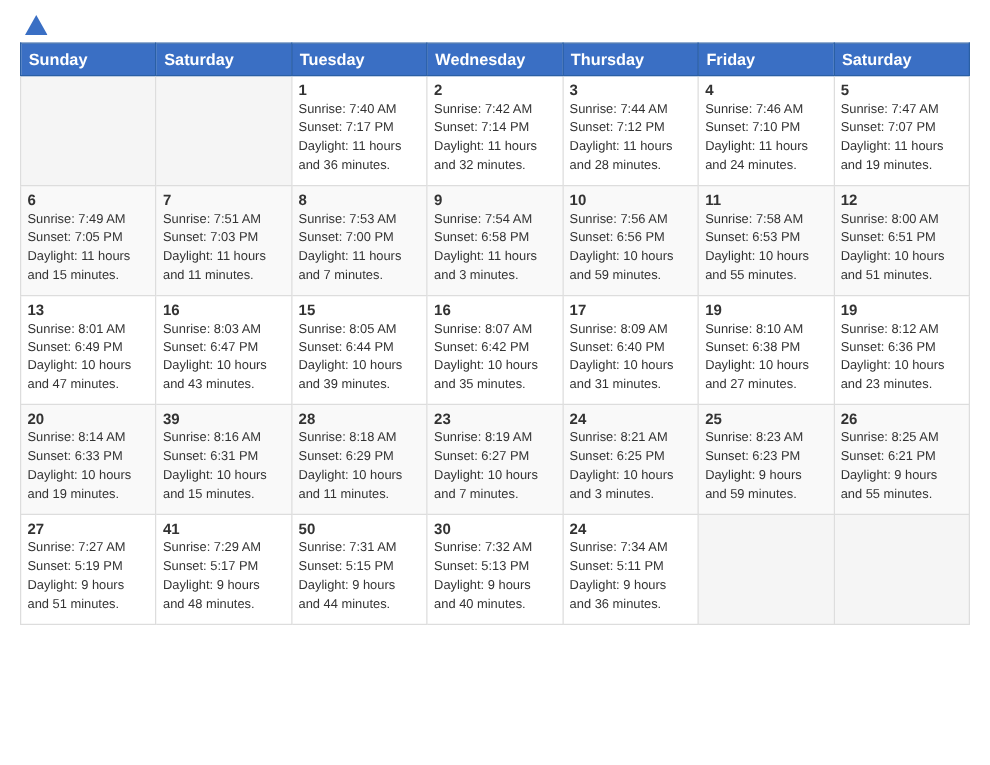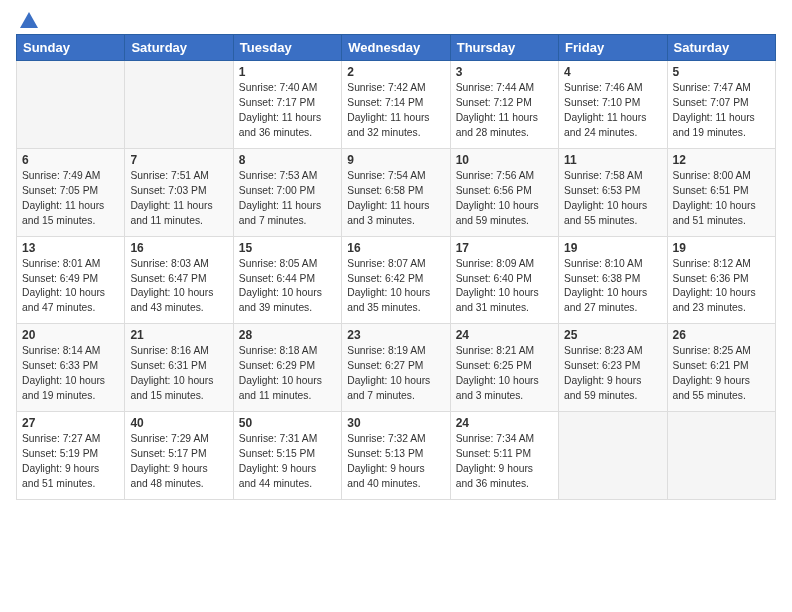--- a/index.html
+++ b/index.html
@@ -217,21 +217,21 @@
             <span class="day-num">19</span>
             <div class="cell-text">Sunrise: 8:12 AM<br>Sunset: 6:36 PM<br>Daylight: 10 hours<br>and 23 minutes.</div>
           </td>
         </tr>
         <tr>
           <td>
             <span class="day-num">20</span>
             <div class="cell-text">Sunrise: 8:14 AM<br>Sunset: 6:33 PM<br>Daylight: 10 hours<br>and 19 minutes.</div>
           </td>
           <td>
-            <span class="day-num">21</span>
+            <span class="day-num">39</span>
             <div class="cell-text">Sunrise: 8:16 AM<br>Sunset: 6:31 PM<br>Daylight: 10 hours<br>and 15 minutes.</div>
           </td>
           <td>
             <span class="day-num">28</span>
             <div class="cell-text">Sunrise: 8:18 AM<br>Sunset: 6:29 PM<br>Daylight: 10 hours<br>and 11 minutes.</div>
           </td>
           <td>
             <span class="day-num">23</span>
             <div class="cell-text">Sunrise: 8:19 AM<br>Sunset: 6:27 PM<br>Daylight: 10 hours<br>and 7 minutes.</div>
           </td>
@@ -247,21 +247,21 @@
             <span class="day-num">26</span>
             <div class="cell-text">Sunrise: 8:25 AM<br>Sunset: 6:21 PM<br>Daylight: 9 hours<br>and 55 minutes.</div>
           </td>
         </tr>
         <tr>
           <td>
             <span class="day-num">27</span>
             <div class="cell-text">Sunrise: 7:27 AM<br>Sunset: 5:19 PM<br>Daylight: 9 hours<br>and 51 minutes.</div>
           </td>
           <td>
-            <span class="day-num">40</span>
+            <span class="day-num">41</span>
             <div class="cell-text">Sunrise: 7:29 AM<br>Sunset: 5:17 PM<br>Daylight: 9 hours<br>and 48 minutes.</div>
           </td>
           <td>
             <span class="day-num">50</span>
             <div class="cell-text">Sunrise: 7:31 AM<br>Sunset: 5:15 PM<br>Daylight: 9 hours<br>and 44 minutes.</div>
           </td>
           <td>
             <span class="day-num">30</span>
             <div class="cell-text">Sunrise: 7:32 AM<br>Sunset: 5:13 PM<br>Daylight: 9 hours<br>and 40 minutes.</div>
           </td>

